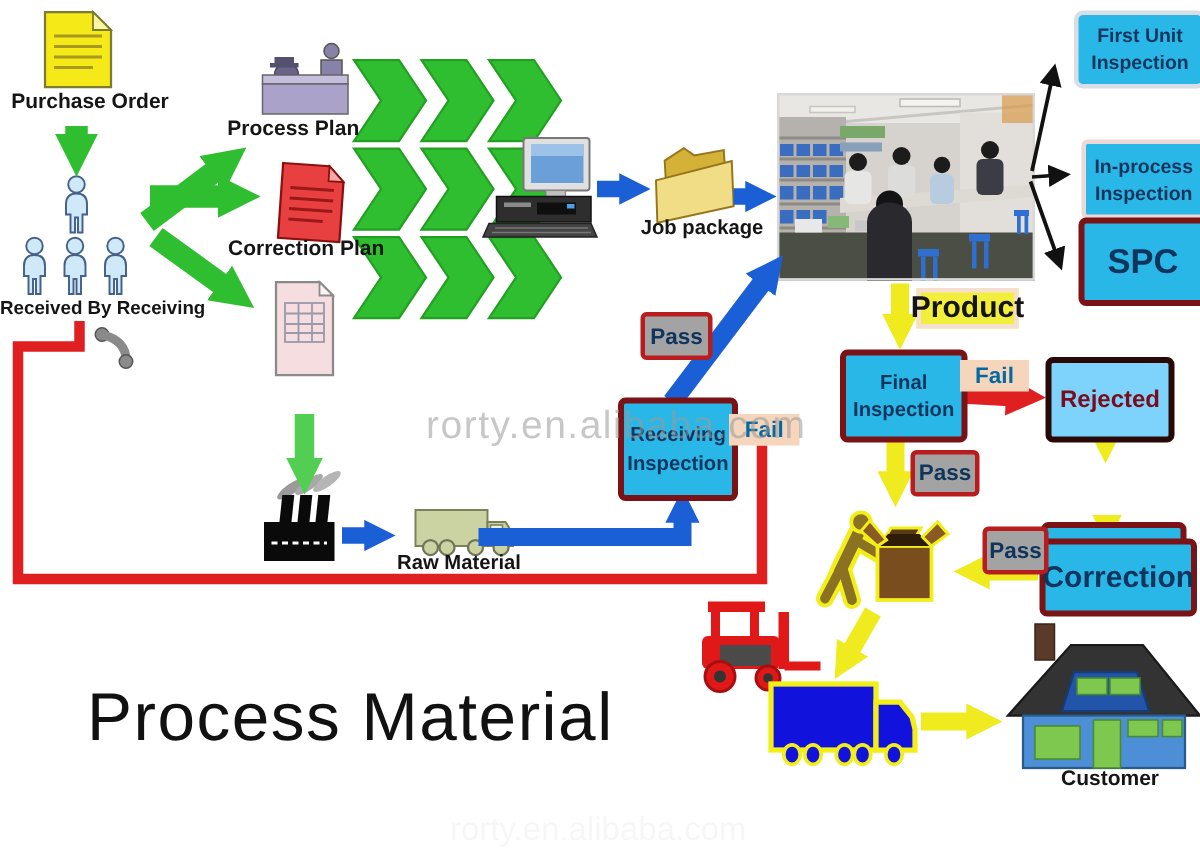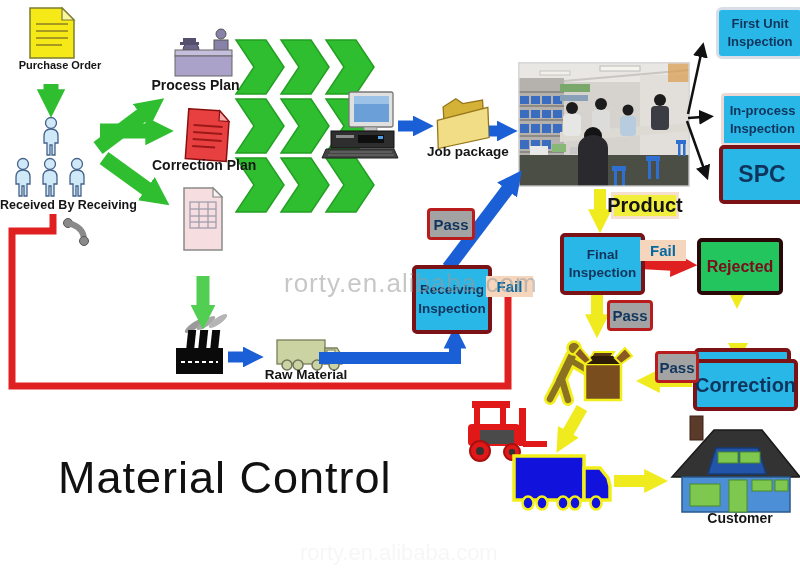--- a/index.html
+++ b/index.html
@@ -11,21 +11,21 @@
        text-align:center;font-weight:700;line-height:1.35;}
   .cyan{background:#29b7e8;color:#10355c;}
   .bdr-darkred{border:4px solid #7a1216;border-radius:5px;}
   .bdr-light{border:3px solid #d9dde8;border-radius:6px;}
   .bdr-pink{border:3px solid #ecd9d6;border-radius:4px;}
   .badge{position:absolute;z-index:30;display:flex;align-items:center;justify-content:center;
          font-weight:700;font-size:15px;}
   .badge-pass{background:#a3a3a3;color:#10355c;border:3px solid #b91c1c;border-radius:4px;}
   .badge-fail{background:#f6d5bd;color:#0369a1;}
   #product-tag{background:#f2ef3c;color:#141414;border:3px solid #f5e0d0;}
-  #rejected-box{background:#22c55e;color:#7a0c1c;border:4px solid #2a0808;border-radius:5px;}
+  #rejected-box{background:#7dd3fc;color:#7a0c1c;border:4px solid #2a0808;border-radius:5px;}
   #title{position:absolute;z-index:15;color:#111;font-weight:400;letter-spacing:1px;}
   .wm{position:absolute;z-index:60;color:#9a9a9a;font-weight:400;pointer-events:none;}
 </style>
 </head>
 <body>
 
 <div id="canvas">
 
 <svg id="flow-svg" width="800" height="578" viewBox="0 0 800 578">
   <defs>
@@ -322,21 +322,21 @@
     <path d="M614,481 L649,481" stroke-width="12" marker-end="url(#mY)"></path>
   </g>
 
   <g stroke="#111" fill="none">
     <path d="M688,114 L701,54" stroke-width="2.5" marker-end="url(#mK)"></path>
     <path d="M688,118 L702,117" stroke-width="2.5" marker-end="url(#mK)"></path>
     <path d="M687,121 L704,169" stroke-width="2.5" marker-end="url(#mK)"></path>
   </g>
 </svg>
 
-<div class="lbl" style="left:4px;top:59px;width:112px;font-size:11px;">Purchase Order</div>
+<div class="lbl" style="left:4px;top:59px;width:112px;font-size:14px;">Purchase Order</div>
 <div class="lbl" style="left:0px;top:198px;width:128px;font-size:12.5px;">Received By Receiving</div>
 <div class="lbl" style="left:148px;top:77px;width:95px;font-size:14px;">Process Plan</div>
 <div class="lbl" style="left:152px;top:157px;width:104px;font-size:14px;">Correction Plan</div>
 <div class="lbl" style="left:262px;top:367px;width:88px;font-size:13.5px;">Raw Material</div>
 <div class="lbl" style="left:424px;top:144px;width:88px;font-size:13.5px;">Job package</div>
 <div class="lbl" style="left:698px;top:510px;width:84px;font-size:14px;">Customer</div>
 
 <div class="box cyan bdr-light" style="left:716px;top:7px;width:82px;height:46px;font-size:13px;">First Unit Inspection</div>
 <div class="box cyan bdr-pink" style="left:721px;top:93px;width:77px;height:47px;font-size:13px;">In-process Inspection</div>
 <div class="box cyan bdr-darkred" style="left:719px;top:145px;width:78px;height:51px;font-size:23px;">SPC</div>
@@ -348,18 +348,18 @@
 <div class="box" id="rejected-box" style="left:697px;top:238px;width:78px;height:49px;font-size:16px;">Rejected</div>
 <div class="badge badge-pass" style="left:607px;top:300px;width:40px;height:25px;">Pass</div>
 <div class="box cyan bdr-darkred" style="left:694px;top:308px;width:89px;height:36px;font-size:16px;margin-top:40px;">Find Cause</div>
 <div class="box cyan bdr-darkred" style="left:693px;top:359px;width:97px;height:44px;font-size:20px;">Correction</div>
 <div class="badge badge-pass" style="left:655px;top:351px;width:38px;height:26px;">Pass</div>
 
 <div class="box cyan bdr-darkred" style="left:412px;top:265px;width:72px;height:61px;font-size:13.5px;">Receiving Inspection</div>
 <div class="badge badge-pass" style="left:427px;top:208px;width:42px;height:26px;">Pass</div>
 <div class="badge badge-fail" style="left:486px;top:276px;width:47px;height:21px;">Fail</div>
 
-<div id="title" style="left:58px;top:452px;font-size:45px;">Material Control</div>
+<div id="title" style="left:58px;top:452px;font-size:45px;">Process Material</div>
 
 <div class="wm" style="left:284px;top:268px;font-size:26px;opacity:0.55;letter-spacing:1px;">rorty.en.alibaba.com</div>
 <div class="wm" style="left:300px;top:540px;font-size:22px;opacity:0.08;">rorty.en.alibaba.com</div>
 
 </div>
 
 </body></html>

